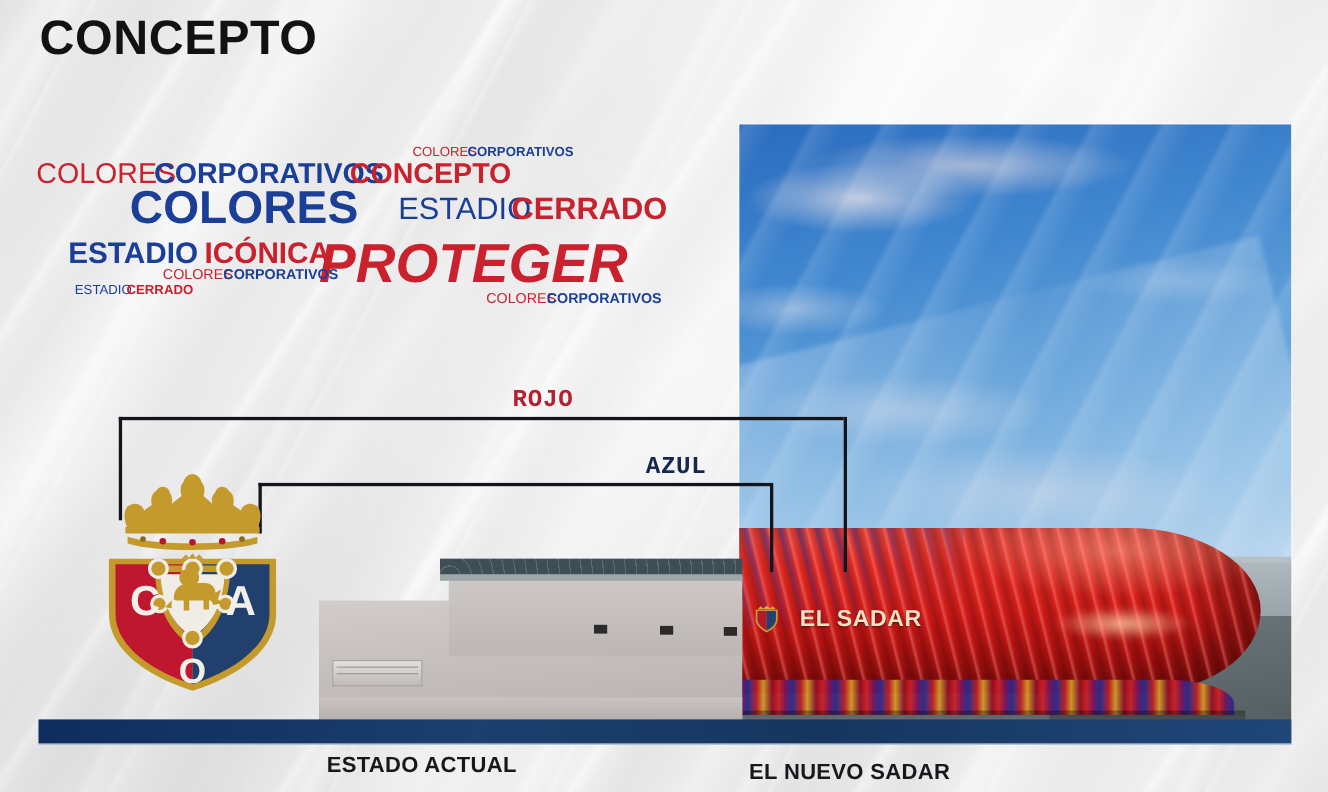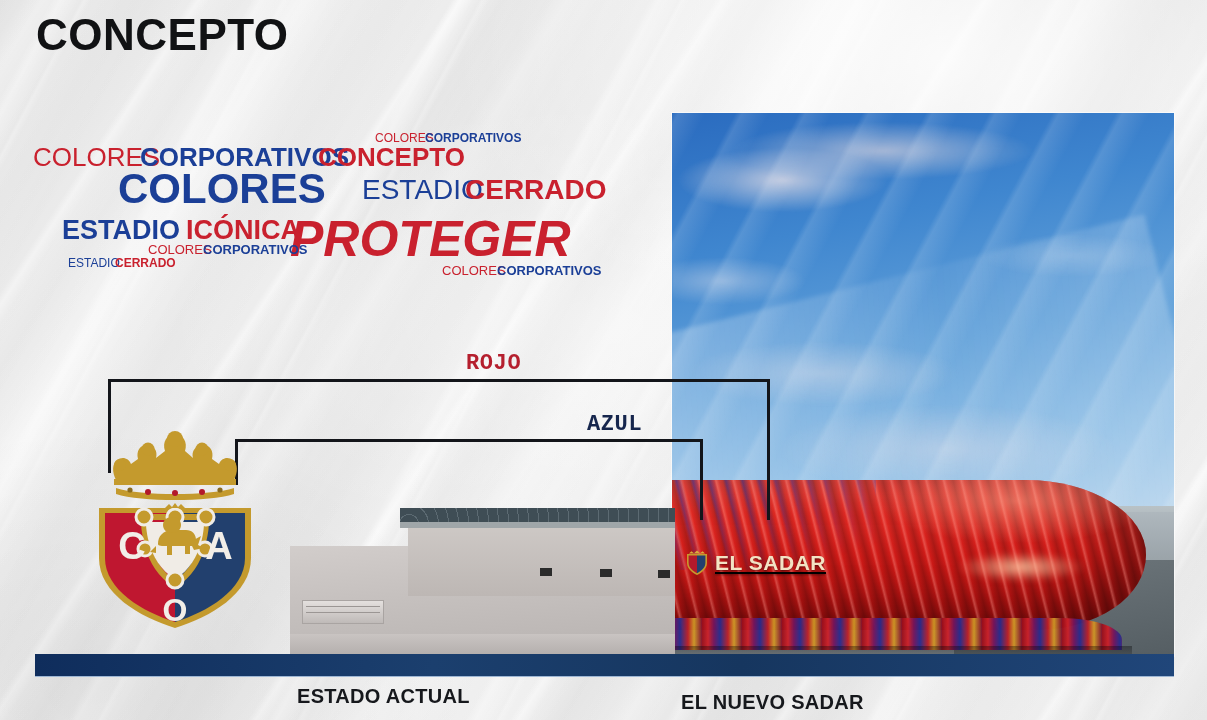--- a/index.html
+++ b/index.html
@@ -159,21 +159,21 @@
         #8e1420 0px, #c0282e 6px, #6d1a5a 12px, #2a2f86 18px, #b3262c 26px, #d2a23c 32px, #7b1530 40px);
     filter:saturate(1.2) brightness(.95);
     border-radius:0 60px 0 0 / 0 22px 0 0;
     opacity:.95;
   }
   .podium-dark{
     position:absolute;left:-10px;bottom:0px;width:470px;height:10px;
     background:linear-gradient(180deg,rgba(0,0,0,.35),rgba(0,0,0,.15));
   }
   .sadar{
-    position:absolute;left:14px;bottom:80px;display:flex;align-items:center;gap:7px;text-decoration:underline;
+    position:absolute;left:14px;bottom:80px;display:flex;align-items:center;gap:19px;
   }
   .sadar-text{
     color:#f3e3c4;font-weight:bold;font-size:21px;letter-spacing:.5px;
     text-shadow:0 1px 2px rgba(0,0,0,.45);
   }
 
   
   .currentph{
     position:absolute;left:290px;top:500px;width:385px;height:156px;
     overflow:hidden;

